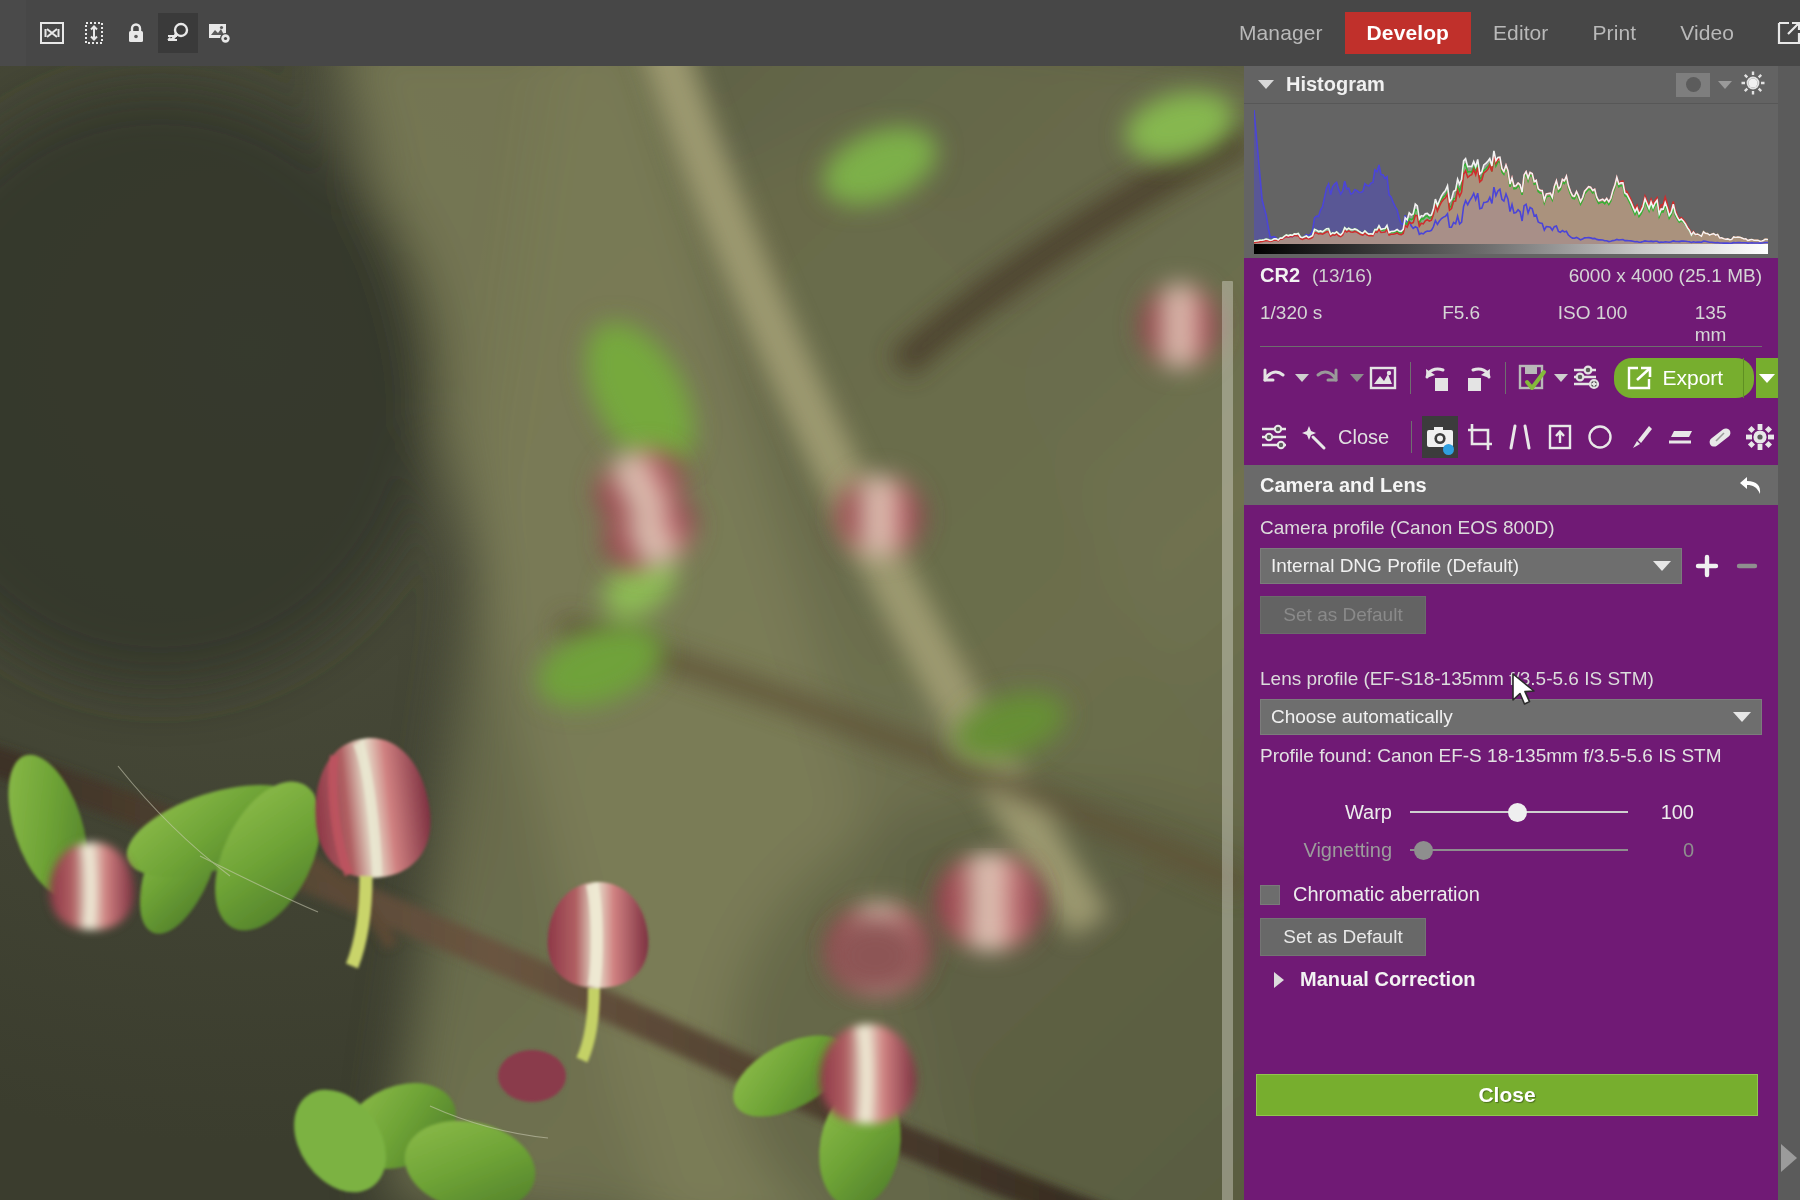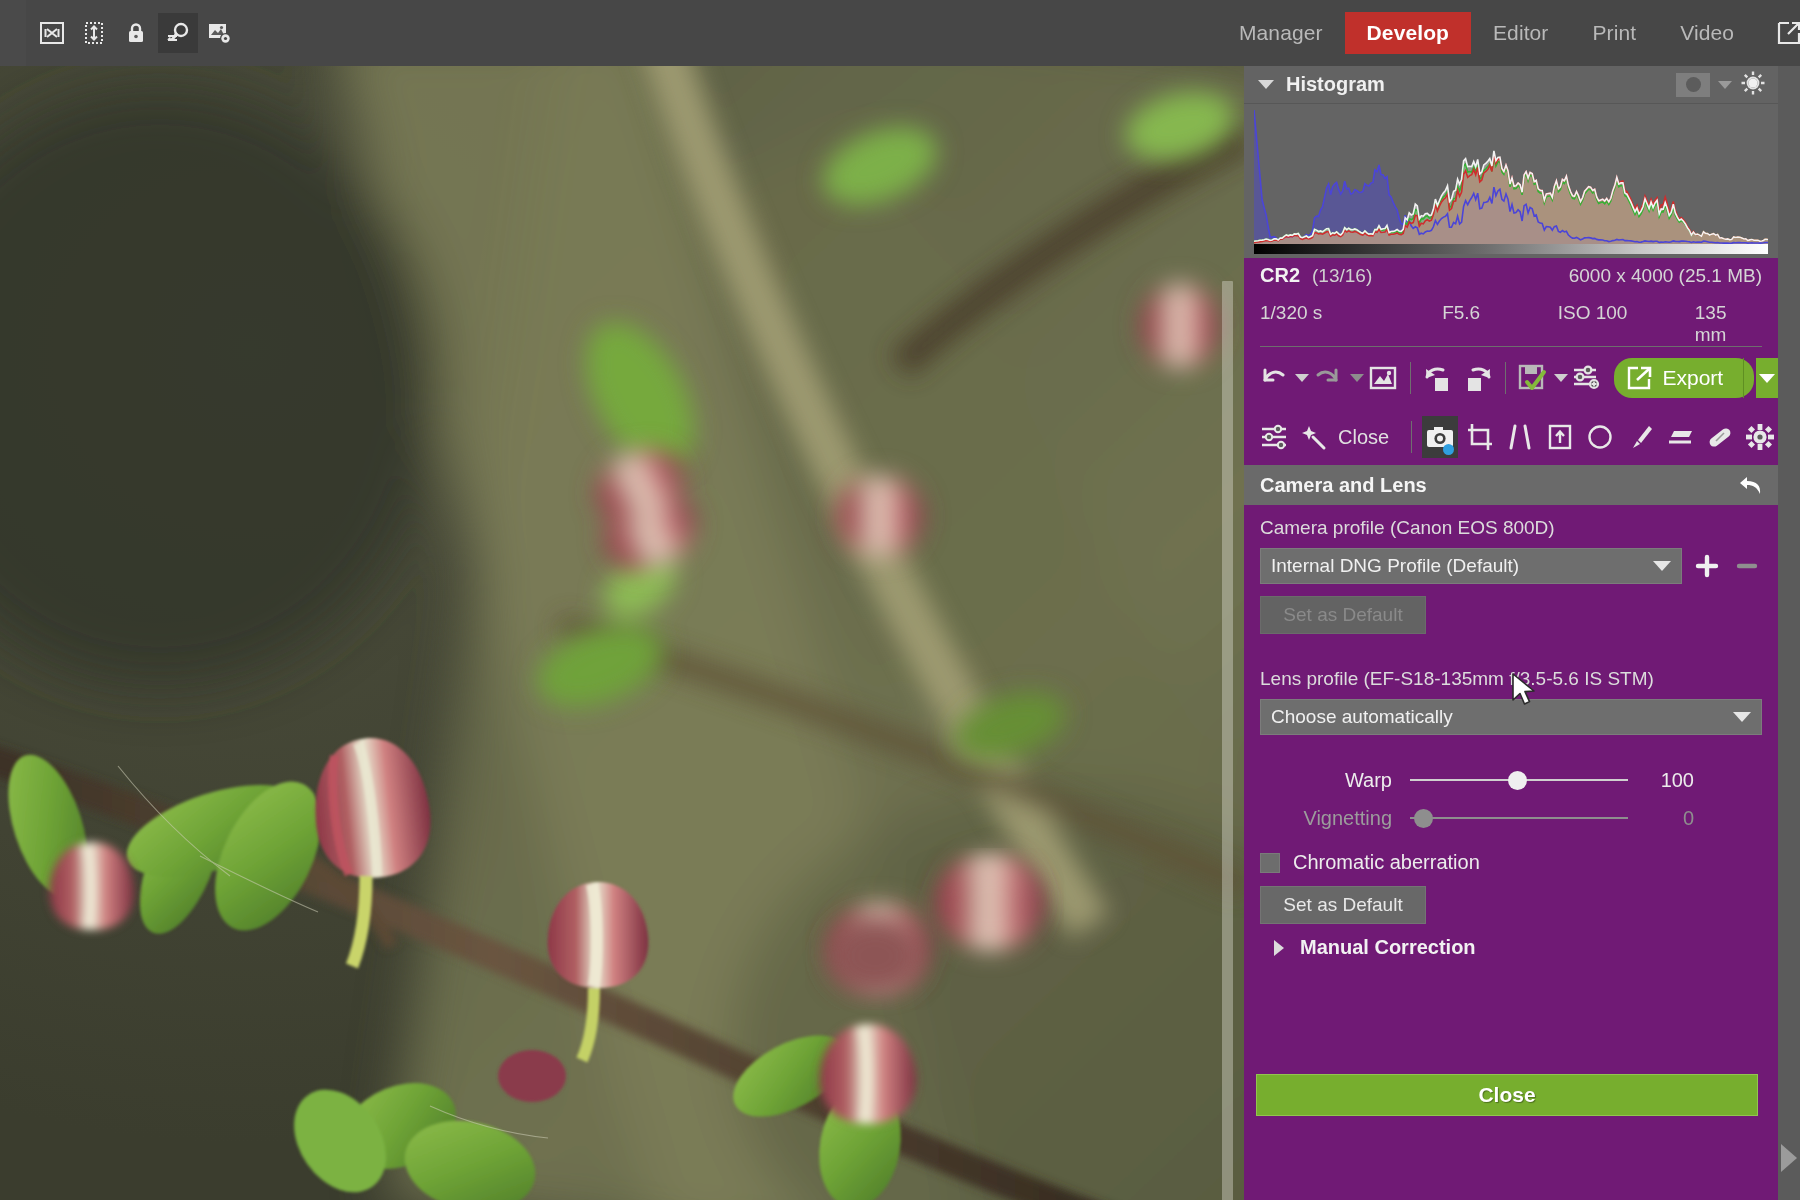--- a/index.html
+++ b/index.html
@@ -613,20 +613,21 @@
           </div>
         </div>
         <div class="btn-sd disabled">Set as Default</div>
 
         <div id="lens-block">
           <div class="field-label">Lens profile (EF-S18-135mm f/3.5-5.6 IS STM)</div>
           <div class="select">
             <span>Choose automatically</span>
             <span class="caret"></span>
           </div>
+          <div id="profile-found">Profile found: Canon EF-S 18-135mm f/3.5-5.6 IS STM</div>
         </div>
 
         <div id="sliders">
           <div class="slider-row">
             <div class="slider-name">Warp</div>
             <div class="slider-track">
               <div class="slider-line"></div>
               <div class="slider-knob" style="left: 97.51px;"></div>
             </div>
             <div class="slider-val">100</div>

